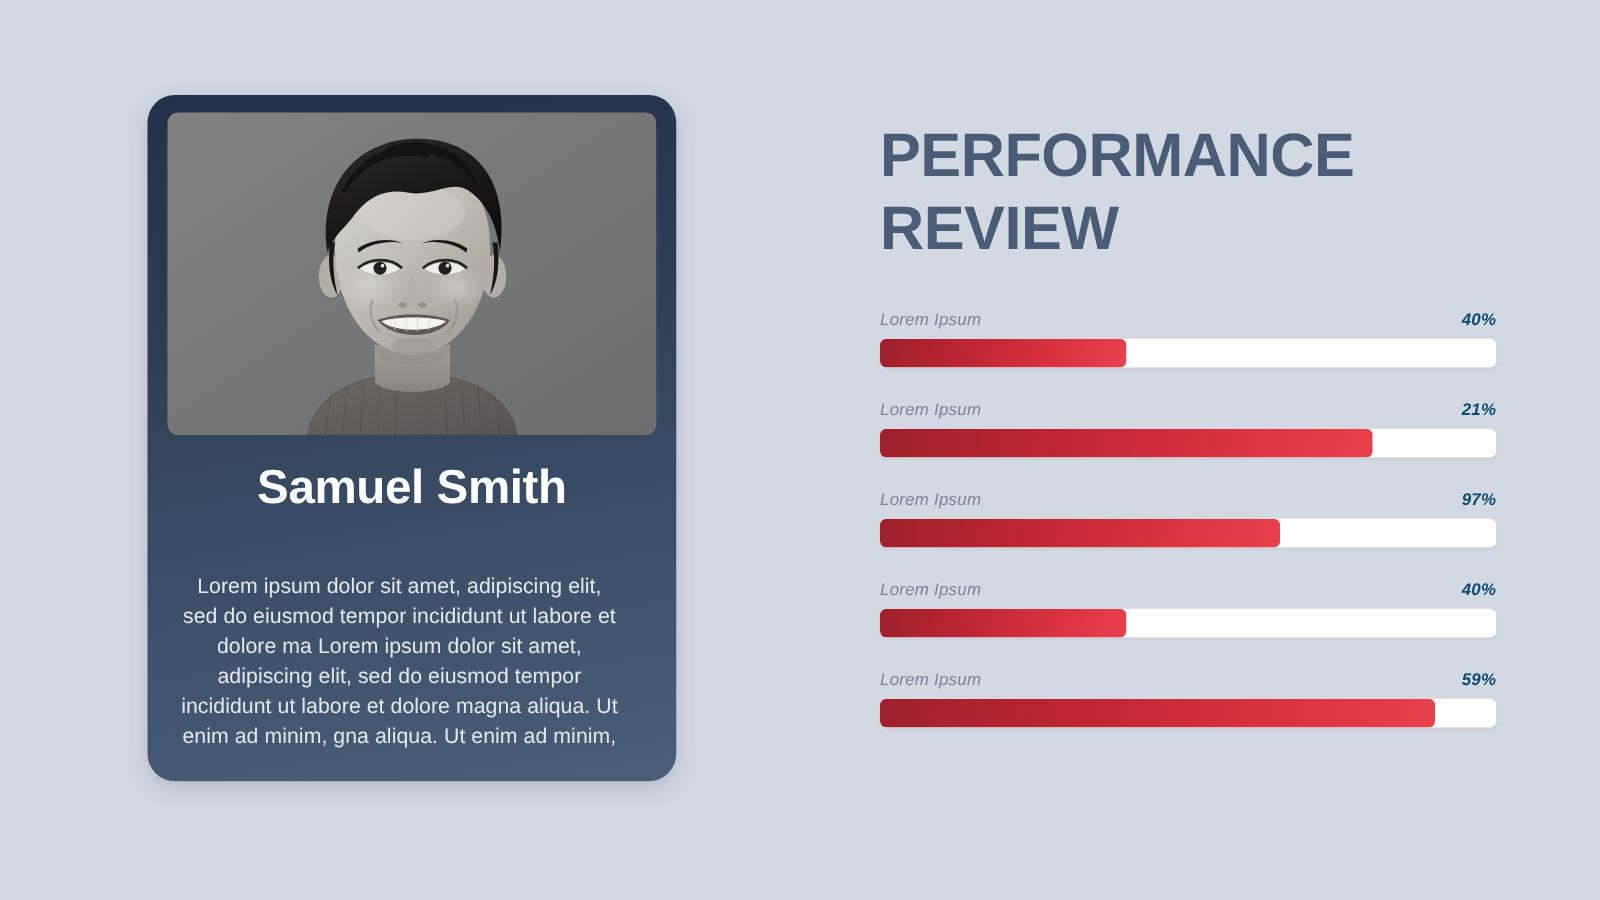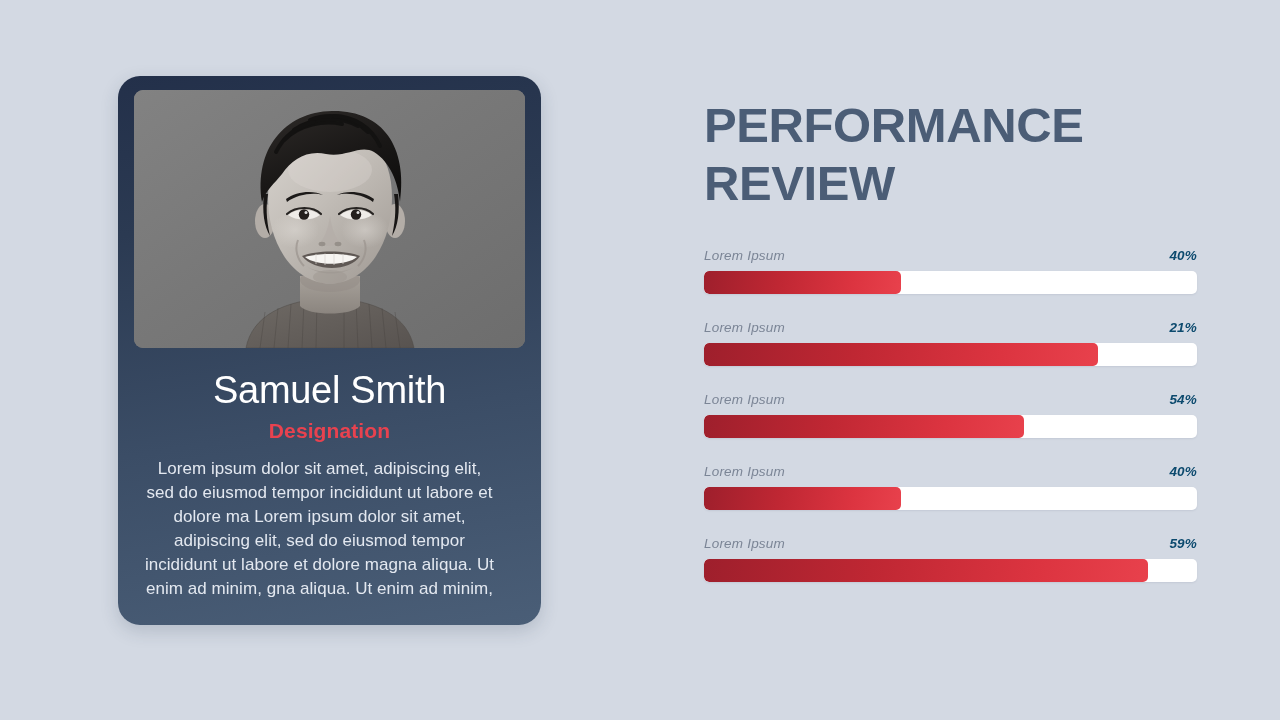--- a/index.html
+++ b/index.html
@@ -44,21 +44,21 @@
   .photo-svg { display: block; width: 100%; height: 100%; }
 
   .person-name {
     position: absolute;
     left: 0;
     top: 292px;
     width: 100%;
     text-align: center;
     color: #ffffff;
     font-size: 38px;
-    font-weight: normal;
+    font-weight: bold;
     letter-spacing: -0.3px;
     line-height: 44px;
   }
 
   .person-designation {
     position: absolute;
     left: 0;
     top: 343px;
     width: 100%;
     text-align: center;
@@ -257,21 +257,20 @@
 
       <path d="M164 150 C160 160 164 170 170 176" fill="none" stroke="#9a938d" stroke-width="2" opacity="0.7"></path>
       <path d="M230 150 C234 160 230 170 224 176" fill="none" stroke="#9a938d" stroke-width="2" opacity="0.7"></path>
 
       <ellipse cx="196" cy="187" rx="17" ry="7" fill="#9b958f" opacity="0.45"></ellipse>
     </svg>
   </div>
 
   <div class="person-name">Samuel Smith</div>
 
-  <div class="person-designation">Designation</div>
 
   <div class="person-bio">Lorem ipsum dolor sit amet, adipiscing elit, sed do eiusmod tempor incididunt ut labore et dolore ma Lorem ipsum dolor sit amet, adipiscing elit, sed do eiusmod tempor incididunt ut labore et dolore magna aliqua. Ut enim ad minim, gna aliqua. Ut enim ad minim,</div>
 </div>
 
 <div class="review-panel">
 
   <div class="panel-title">PERFORMANCE REVIEW</div>
 
   <div class="bars">
 
@@ -291,21 +290,21 @@
         <span class="bar-value">21%</span>
       </div>
       <div class="bar-track">
         <div class="bar-fill" style="width: 80%;"></div>
       </div>
     </div>
 
     <div class="bar-row">
       <div class="bar-head">
         <span class="bar-label">Lorem Ipsum</span>
-        <span class="bar-value">54%</span>
+        <span class="bar-value">97%</span>
       </div>
       <div class="bar-track">
         <div class="bar-fill" style="width: 65%;"></div>
       </div>
     </div>
 
     <div class="bar-row">
       <div class="bar-head">
         <span class="bar-label">Lorem Ipsum</span>
         <span class="bar-value">40%</span>

